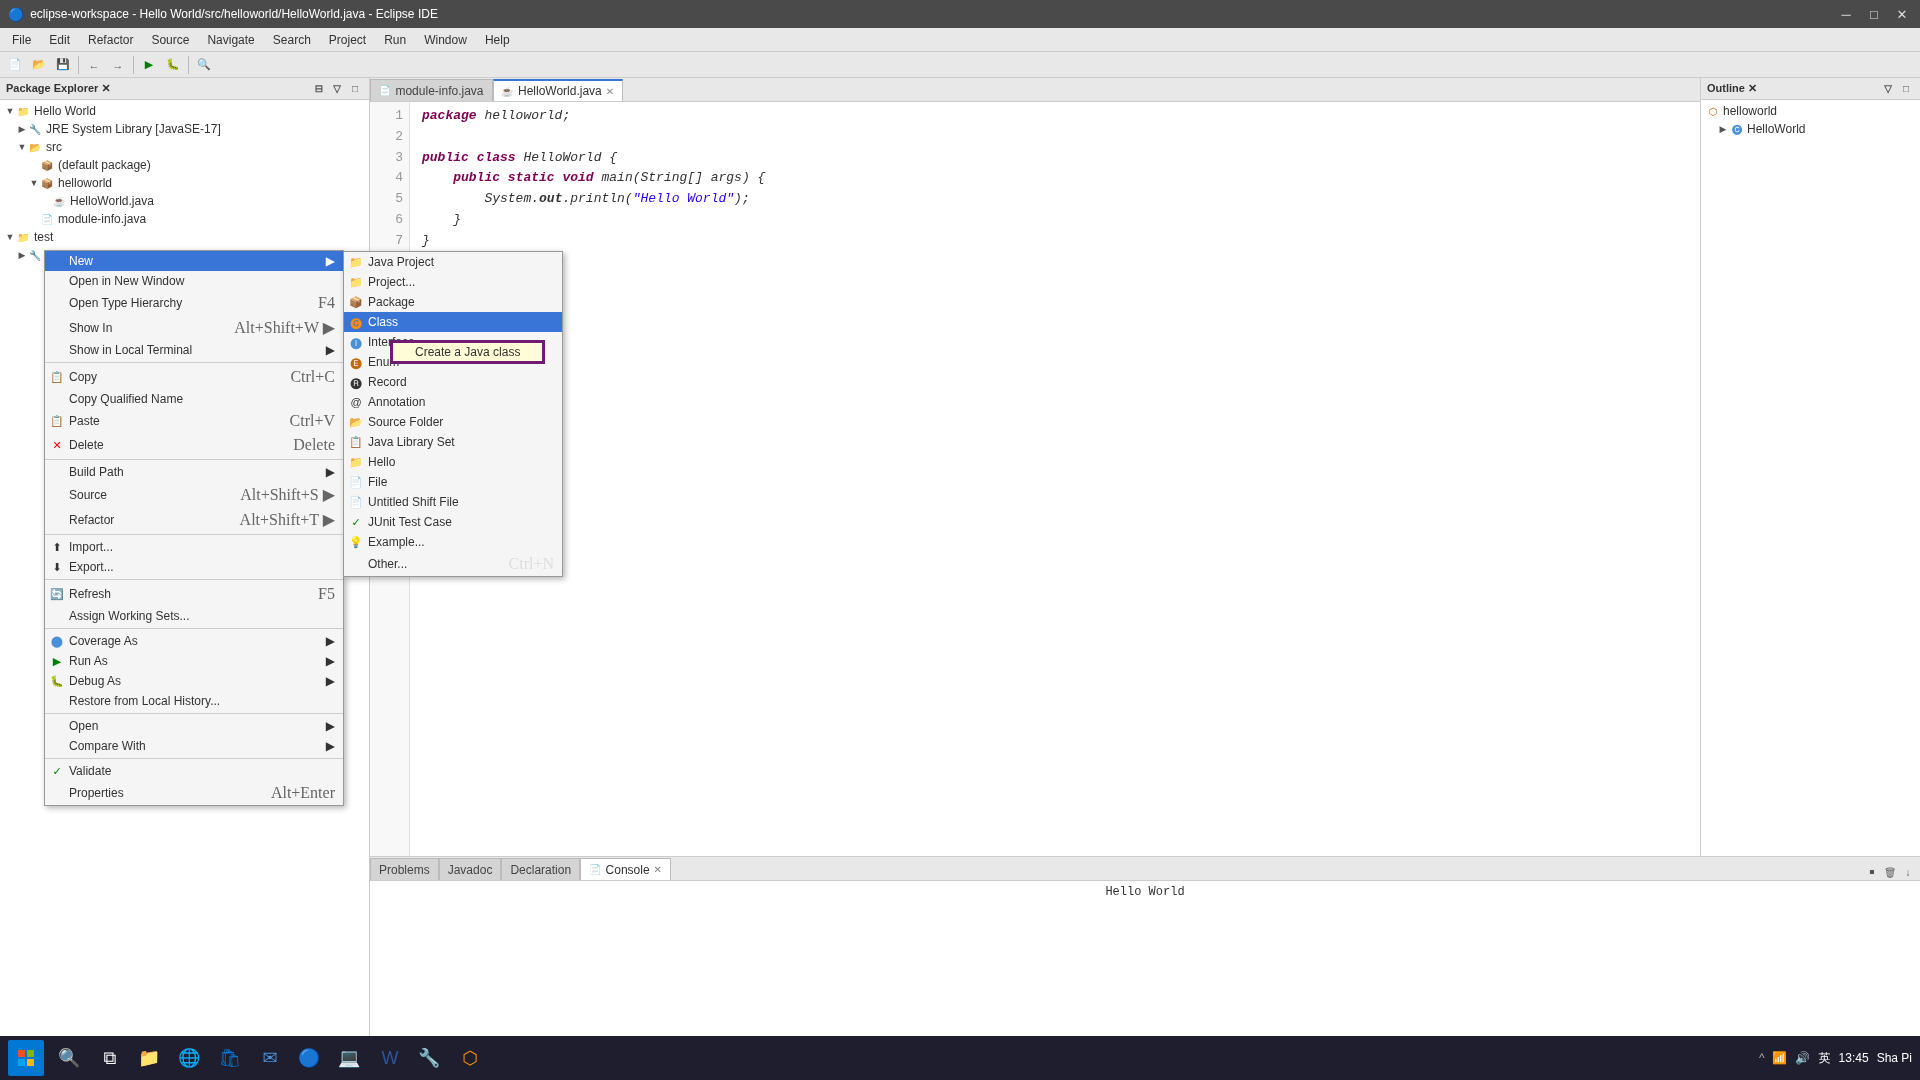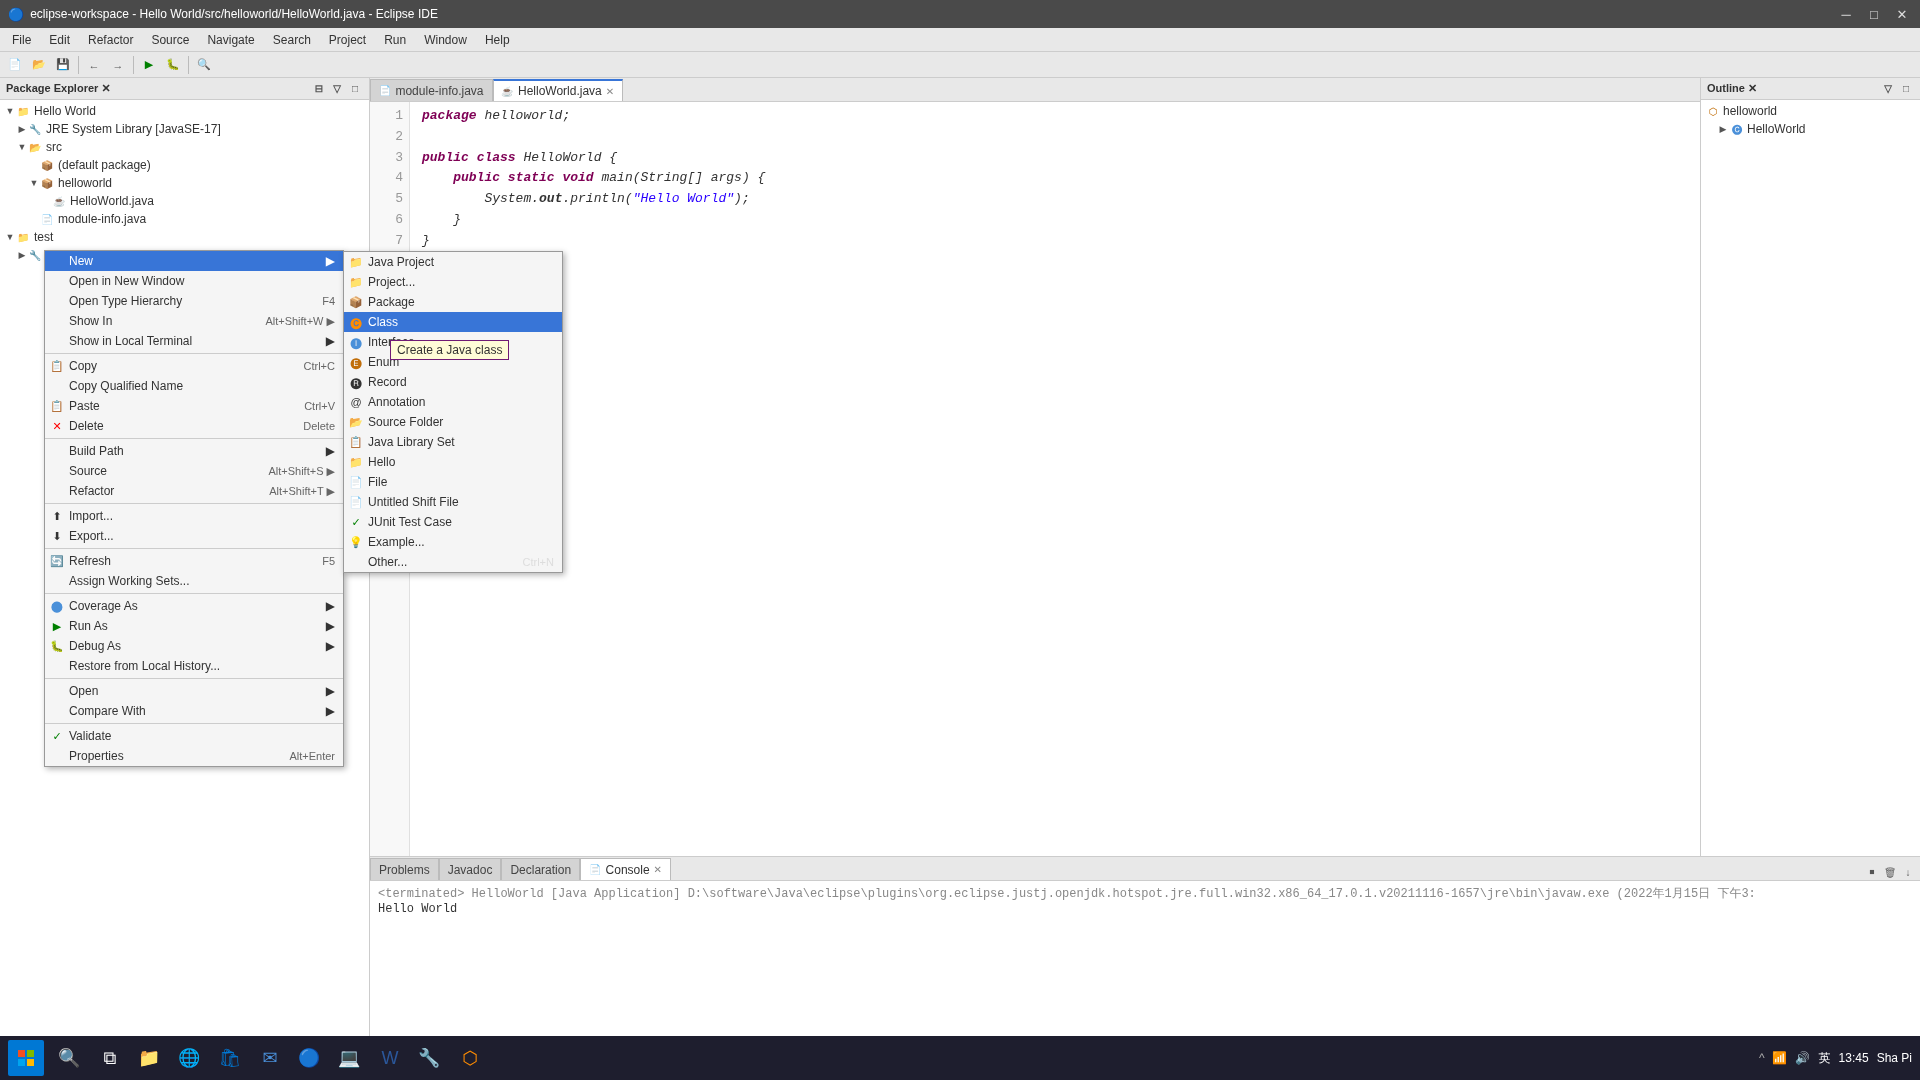--- a/index.html
+++ b/index.html
@@ -122,21 +122,21 @@
       padding: 3px 8px 3px 24px;
       cursor: pointer;
       color: #333;
       position: relative;
       white-space: nowrap;
       gap: 8px;
     }
     .ctx-item.highlighted { background: #3875d7; color: #fff; }
     .ctx-item .ctx-icon { width: 16px; height: 16px; position: absolute; left: 4px; top: 50%; transform: translateY(-50%); display: flex; align-items: center; justify-content: center; font-size: 11px; }
     .ctx-item .ctx-label { flex: 1; }
-    .ctx-item .ctx-shortcut { color: #666; font-size: 11px; margin-left: auto; padding-left: 20px; }
+    .ctx-item .ctx-shortcut { color: #666; font-size: 16px; margin-left: auto; padding-left: 20px; font-family: Liberation Serif, serif; }
     .ctx-item.highlighted .ctx-shortcut { color: #ddd; }
     .ctx-separator { height: 1px; background: #ccc; margin: 2px 0; }
     .ctx-arrow { margin-left: auto; }
 
     
     .submenu {
       position: absolute;
       top: 0;
       left: 100%;
       background: #f5f5f5;
@@ -144,22 +144,22 @@
       box-shadow: 2px 2px 6px rgba(0,0,0,0.3);
       min-width: 220px;
       z-index: 300;
       font-size: 12px;
     }
 
     
     .tooltip {
       position: absolute;
       background: #fffcd7;
-      border: 1px solid #701a75;
-      padding: 2px 6px;
+      border: 3px solid #701a75;
+      padding: 2px 22px;
       font-size: 12px;
       color: #333;
       white-space: nowrap;
       z-index: 400;
       top: 305px;
       left: 385px;
     }
 
     
     .editor-area {
@@ -238,20 +238,21 @@
       flex-direction: column;
     }
 
     
     .bottom-panel {
       height: 200px;
       border-top: 1px solid #ccc;
       background: #fff;
       display: flex;
       flex-direction: column;
+      text-align: center;
     }
     .bottom-tab-bar {
       background: #e8e8e8;
       height: 24px;
       display: flex;
       align-items: flex-end;
       border-bottom: 1px solid #ccc;
     }
     .bottom-tab {
       background: #d4d4d4;
@@ -698,21 +699,20 @@
           <span>Console</span>
           <span style="cursor:pointer; color:#888; font-size:10px;">✕</span>
         </div>
         <div style="margin-left:auto; display:flex; align-items:center; gap:2px; padding-right:4px;">
           <span class="panel-header-icon" style="font-size:10px;">⏹</span>
           <span class="panel-header-icon" style="font-size:10px;">🗑</span>
           <span class="panel-header-icon" style="font-size:10px;">↓</span>
         </div>
       </div>
       <div class="console-content">
-        <div class="console-terminated">&lt;terminated&gt; HelloWorld [Java Application] D:\software\Java\eclipse\plugins\org.eclipse.justj.openjdk.hotspot.jre.full.win32.x86_64_17.0.1.v20211116-1657\jre\bin\javaw.exe  (2022年1月15日 下午3:</div>
         <div class="console-output">Hello World</div>
       </div>
     </div>
   </div>
 </div>
 
 <div class="status-bar">
   <span>src - test</span>
 </div>
 

